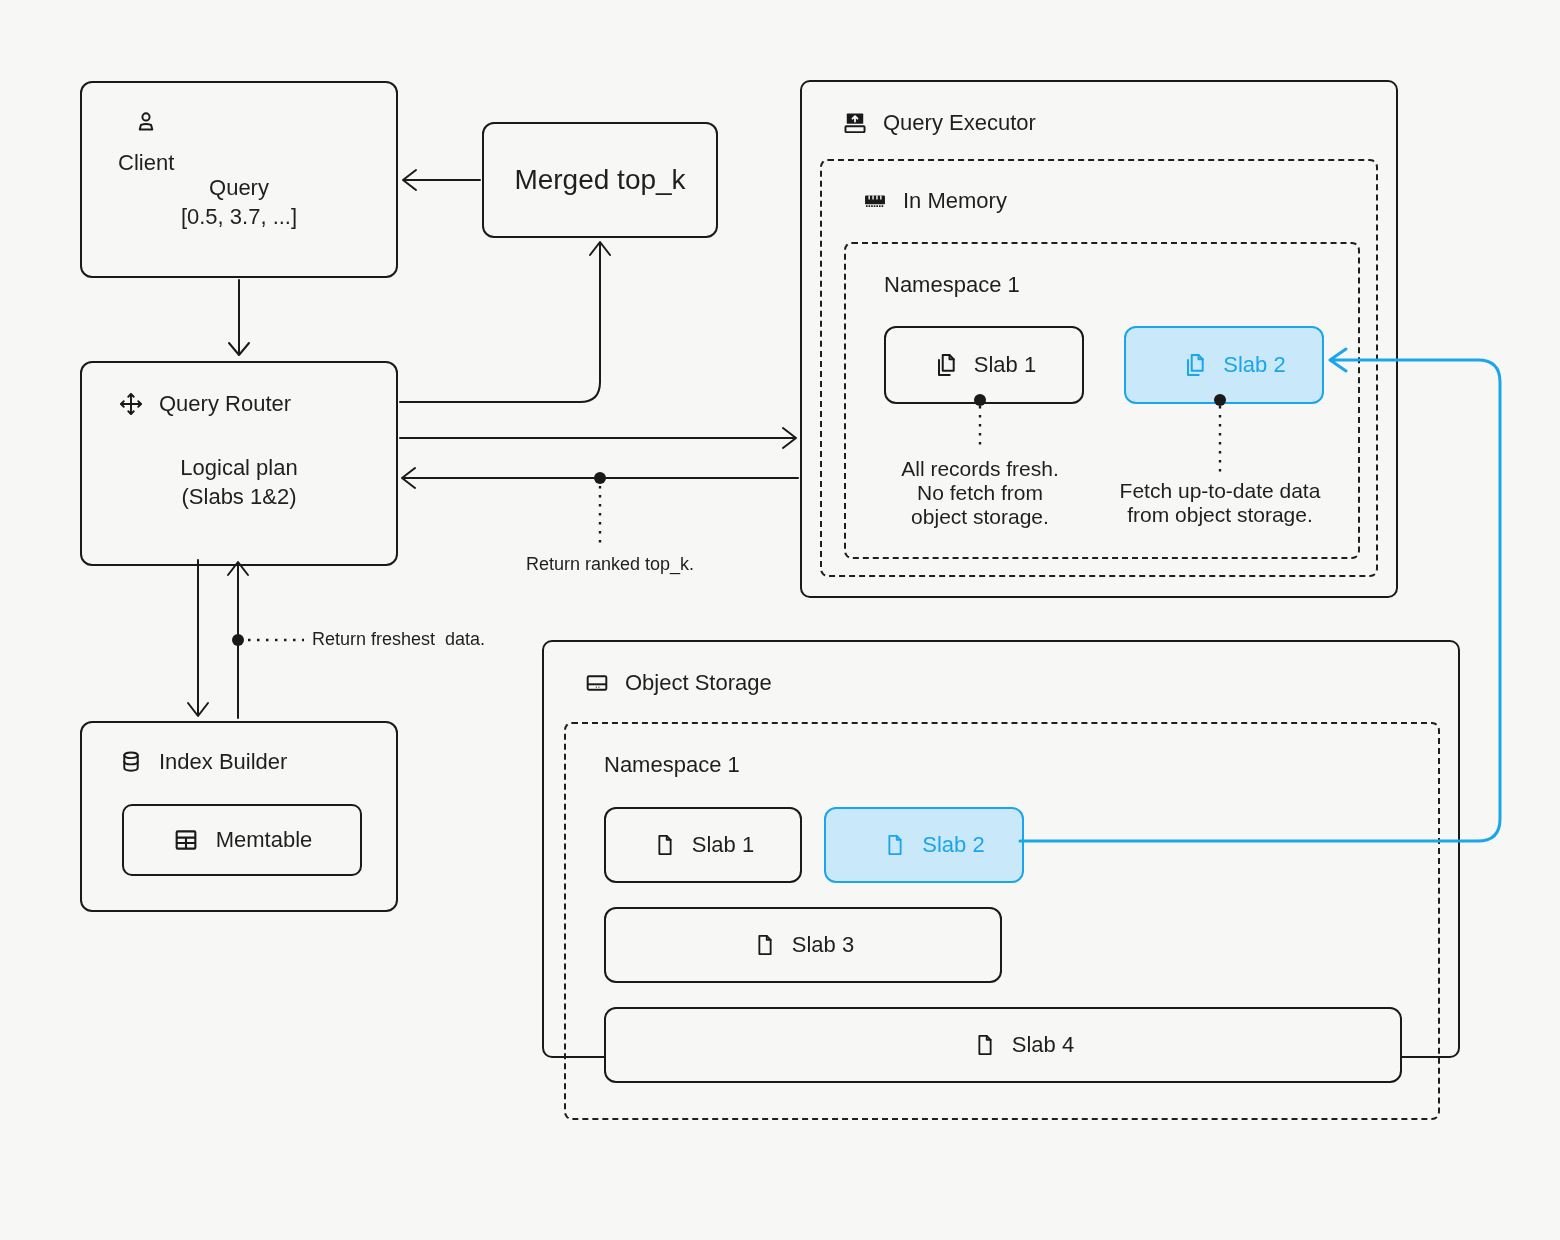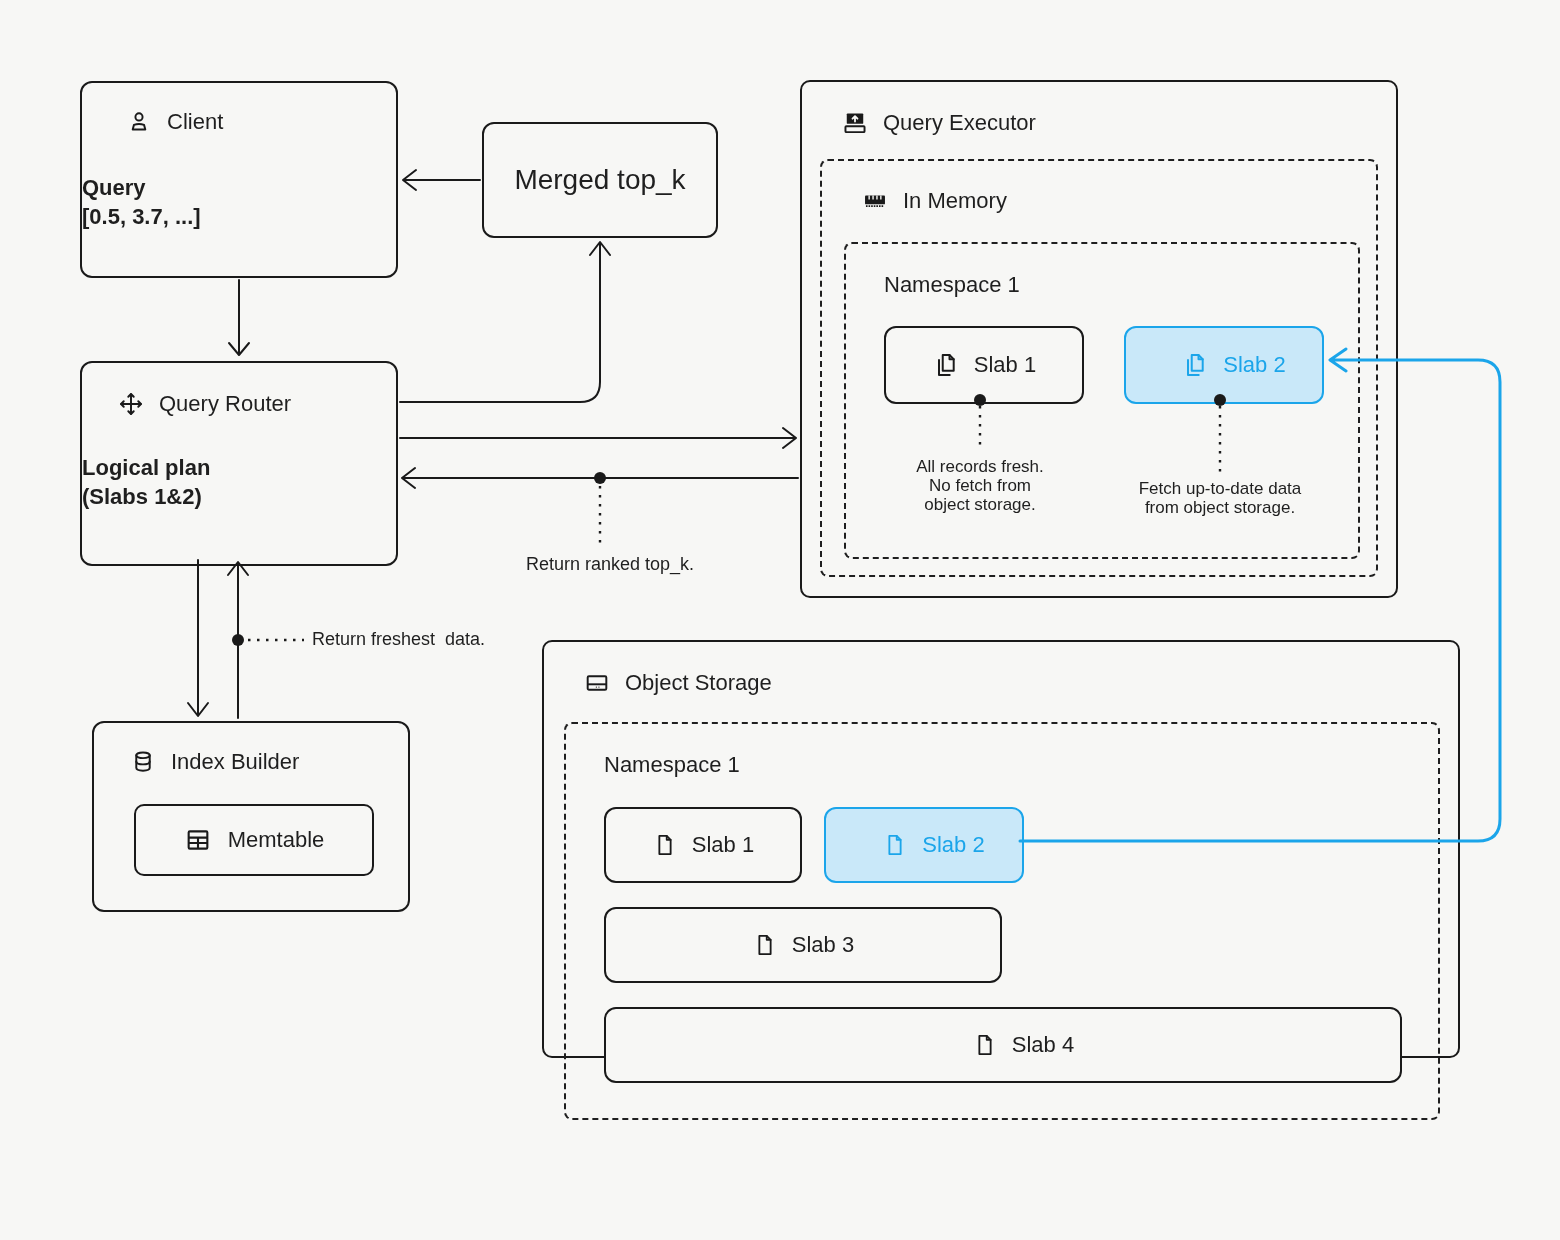--- a/index.html
+++ b/index.html
@@ -50,49 +50,49 @@
     font-size:22px;font-weight:500;
     white-space:nowrap;
   }
   .plain-label{
     position:absolute;
     font-size:22px;font-weight:500;
     white-space:nowrap;
   }
   .center-col{
     position:absolute;left:0;right:0;
-    text-align:left;
-    font-size:22px;font-weight:700;
+    text-align:center;
+    font-size:22px;font-weight:400;
     line-height:29px;
   }
   .note{
     position:absolute;
     text-align:center;
-    font-size:17px;font-weight:500;
-    line-height:19px;
+    font-size:21px;font-weight:500;
+    line-height:24px;
     white-space:pre-line;
   }
   .ann{
     position:absolute;
     font-size:18px;font-weight:500;
     white-space:pre;
   }
   .icon{flex:0 0 auto;display:block;}
   #wires{
     position:absolute;left:0;top:0;z-index:6;
     pointer-events:none;
   }
 </style>
 </head>
 <body>
 
 <div id="canvas">
 
   <div class="box" style="left:80px;top:81px;width:318px;height:197px;">
-    <div class="title-row" style="left:44px;top:26px;">
+    <div class="title-row" style="left:36px;top:26px;flex-direction:column;">
       <svg class="icon" width="26" height="26" viewBox="0 0 24 24" fill="none" stroke="#1a1a1a" stroke-width="1.8" stroke-linejoin="round" stroke-linecap="round">
         <circle cx="12" cy="7.3" r="3.3"></circle>
         <path d="M6.2 19 L7.3 14.7 Q12 12.9 16.7 14.7 L17.8 19 Z"></path>
       </svg>
       <span>Client</span>
     </div>
     <div class="center-col" style="top:90px;">
       <div>Query</div>
       <div>[0.5, 3.7, ...]</div>
     </div>
@@ -109,21 +109,21 @@
         <path d="M9.5 5.3 L12 2.8 L14.5 5.3 M9.5 18.7 L12 21.2 L14.5 18.7 M5.3 9.5 L2.8 12 L5.3 14.5 M18.7 9.5 L21.2 12 L18.7 14.5"></path>
       </svg>
       <span>Query Router</span>
     </div>
     <div class="center-col" style="top:90px;">
       <div>Logical plan</div>
       <div>(Slabs 1&amp;2)</div>
     </div>
   </div>
 
-  <div class="box" style="left:80px;top:721px;width:318px;height:191px;margin-left:12px;">
+  <div class="box" style="left:80px;top:721px;width:318px;height:191px;">
     <div class="title-row" style="left:36px;top:26px;">
       <svg class="icon" width="26" height="26" viewBox="0 0 24 24" fill="none" stroke="#1a1a1a" stroke-width="1.8" stroke-linejoin="round" stroke-linecap="round">
         <ellipse cx="12" cy="5.8" rx="6.2" ry="2.6"></ellipse>
         <path d="M5.8 5.8 V17.4 C5.8 18.9 8.6 20 12 20 C15.4 20 18.2 18.9 18.2 17.4 V5.8"></path>
         <path d="M5.8 11.6 C5.8 13.1 8.6 14.2 12 14.2 C15.4 14.2 18.2 13.1 18.2 11.6"></path>
       </svg>
       <span>Index Builder</span>
     </div>
     <div class="box" style="left:40px;top:81px;width:240px;height:72px;border-radius:10px;display:flex;align-items:center;justify-content:center;gap:16px;font-size:22px;font-weight:500;">
       <svg class="icon" width="28" height="28" viewBox="0 0 24 24" fill="none" stroke="#1a1a1a" stroke-width="1.8" stroke-linejoin="round">

